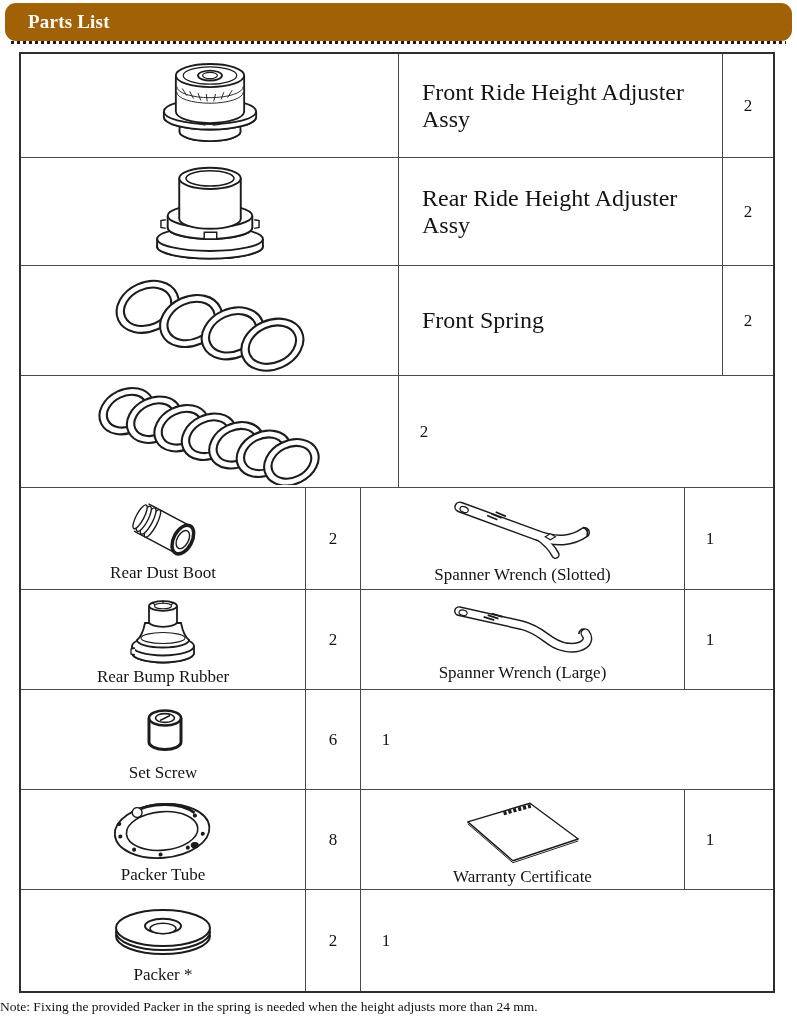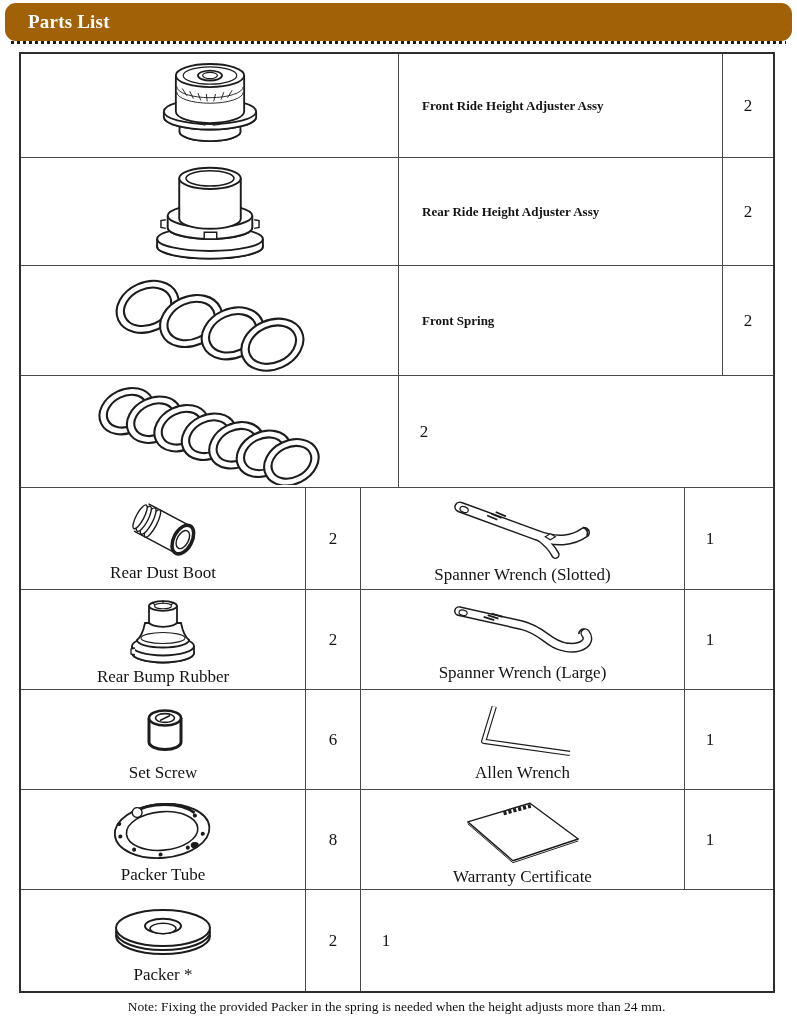--- a/index.html
+++ b/index.html
@@ -23,31 +23,31 @@
   .parts-table{
     position:absolute;left:19px;top:52px;width:756px;
     border:2px solid #2e2e2e;box-sizing:border-box;background:#fff;
   }
   .row{display:flex;border-bottom:1px solid #4a4a4a;box-sizing:border-box;}
   .row:last-child{border-bottom:none;}
   .cell{box-sizing:border-box;border-right:1px solid #4a4a4a;display:flex;align-items:center;justify-content:center;}
   .cell:last-child{border-right:none;}
   
   .img-cell{width:378px;}
-  .label-cell{width:324px;justify-content:flex-start;padding-left:23px;font-size:13px;font-weight:bold;}
+  .label-cell{width:324px;justify-content:flex-start;padding-left:23px;font-size:24px;}
   .qty-cell{width:50px;font-size:17px;}
   
   .part-cell-l{width:285px;}
   .qty-cell-s{width:55px;font-size:17px;}
   .part-cell-r{width:324px;}
   .part-cell{flex-direction:column;justify-content:space-between;padding:7px 0 4px;}
   .part-img{flex:1;display:flex;align-items:center;justify-content:center;}
   .caption{font-size:17px;line-height:1.15;padding-bottom:2px;}
   .note-line{
-    position:absolute;left:0;right:4px;top:999px;text-align:center;
+    position:absolute;left:0;right:4px;top:999px;text-align:left;
     font-size:13.5px;color:#111;
   }
   svg{display:block;}
 </style>
 </head>
 <body>
 
 <div class="header-bar">
   <span class="header-title">Parts List</span>
 </div>
@@ -253,29 +253,20 @@
             <path d="M10,14 L10,38 A16,7.5 0 0 0 42,38 L42,14" stroke-width="3"></path>
             <ellipse cx="26" cy="14" rx="16" ry="7.5" stroke-width="2.6"></ellipse>
             <ellipse cx="26" cy="14" rx="9.5" ry="4.4" stroke-width="1.6"></ellipse>
             <path d="M21,16.5 l10,-5" stroke-width="1.4" fill="none"></path>
           </g>
         </svg>
       </div>
       <div class="caption">Set Screw</div>
     </div>
     <div class="cell qty-cell-s">6</div>
-    <div class="cell part-cell part-cell-r">
-      <div class="part-img">
-        <svg width="148" height="62" viewBox="0 0 148 82">
-          <path d="M36,10 L22,56 L136,72" fill="none" stroke="#1c1c1c" stroke-width="7" stroke-linejoin="round"></path>
-          <path d="M36,10 L22,56 L136,72" fill="none" stroke="#fff" stroke-width="4" stroke-linejoin="round"></path>
-        </svg>
-      </div>
-      <div class="caption">Allen Wrench</div>
-    </div>
     <div class="cell qty-cell">1</div>
   </div>
 
   <div class="row" style="height:100px">
     <div class="cell part-cell part-cell-l">
       <div class="part-img">
         <svg width="126" height="68" viewBox="0 0 126 76">
           <g transform="rotate(-5 62 38)">
             <ellipse cx="62" cy="38" rx="53" ry="30" fill="#fff" stroke="#1c1c1c" stroke-width="2"></ellipse>
             <ellipse cx="62" cy="38" rx="40" ry="21.5" fill="#fff" stroke="#1c1c1c" stroke-width="1.8"></ellipse>

